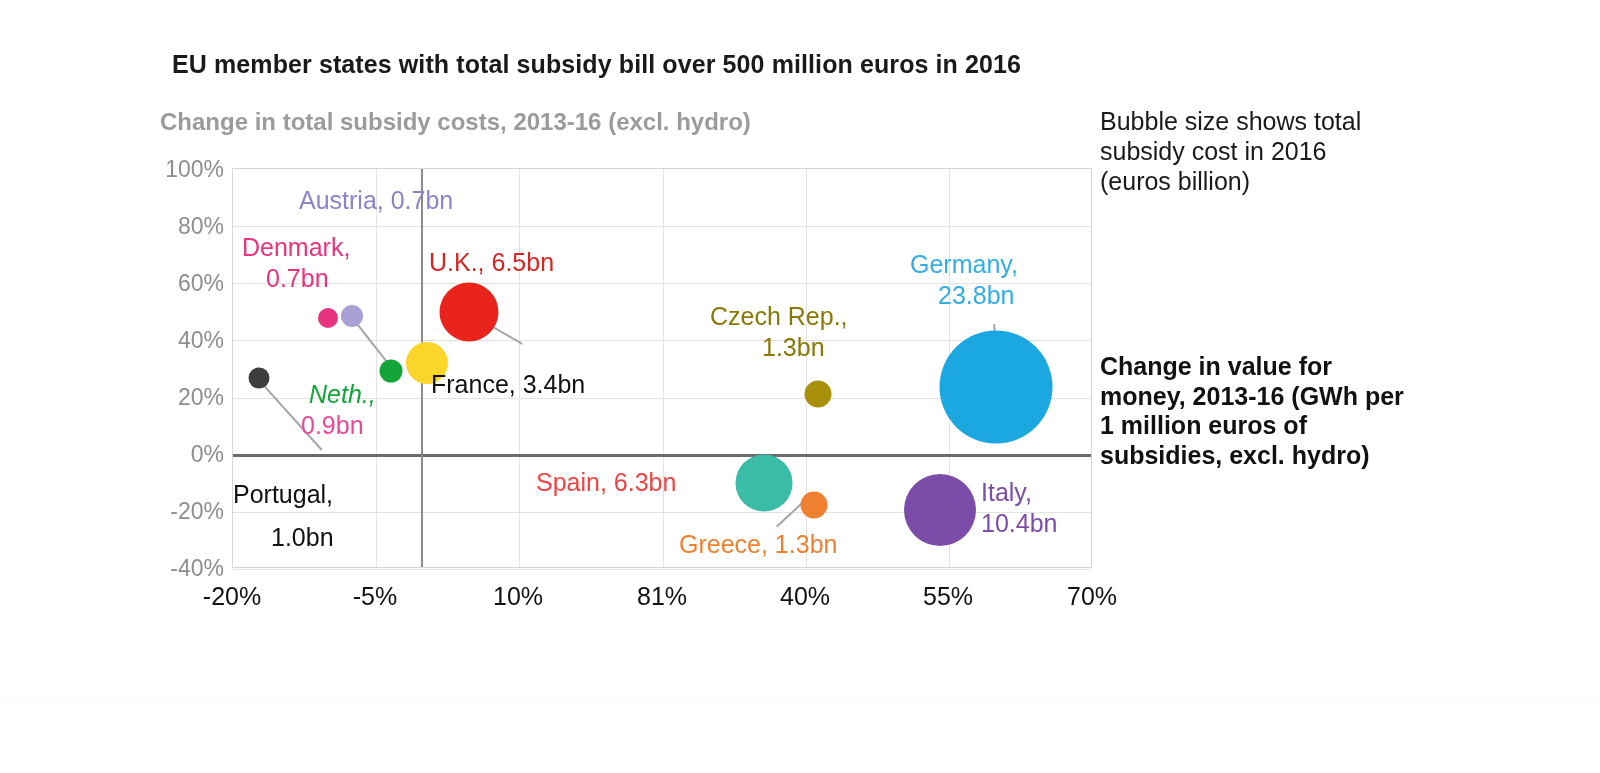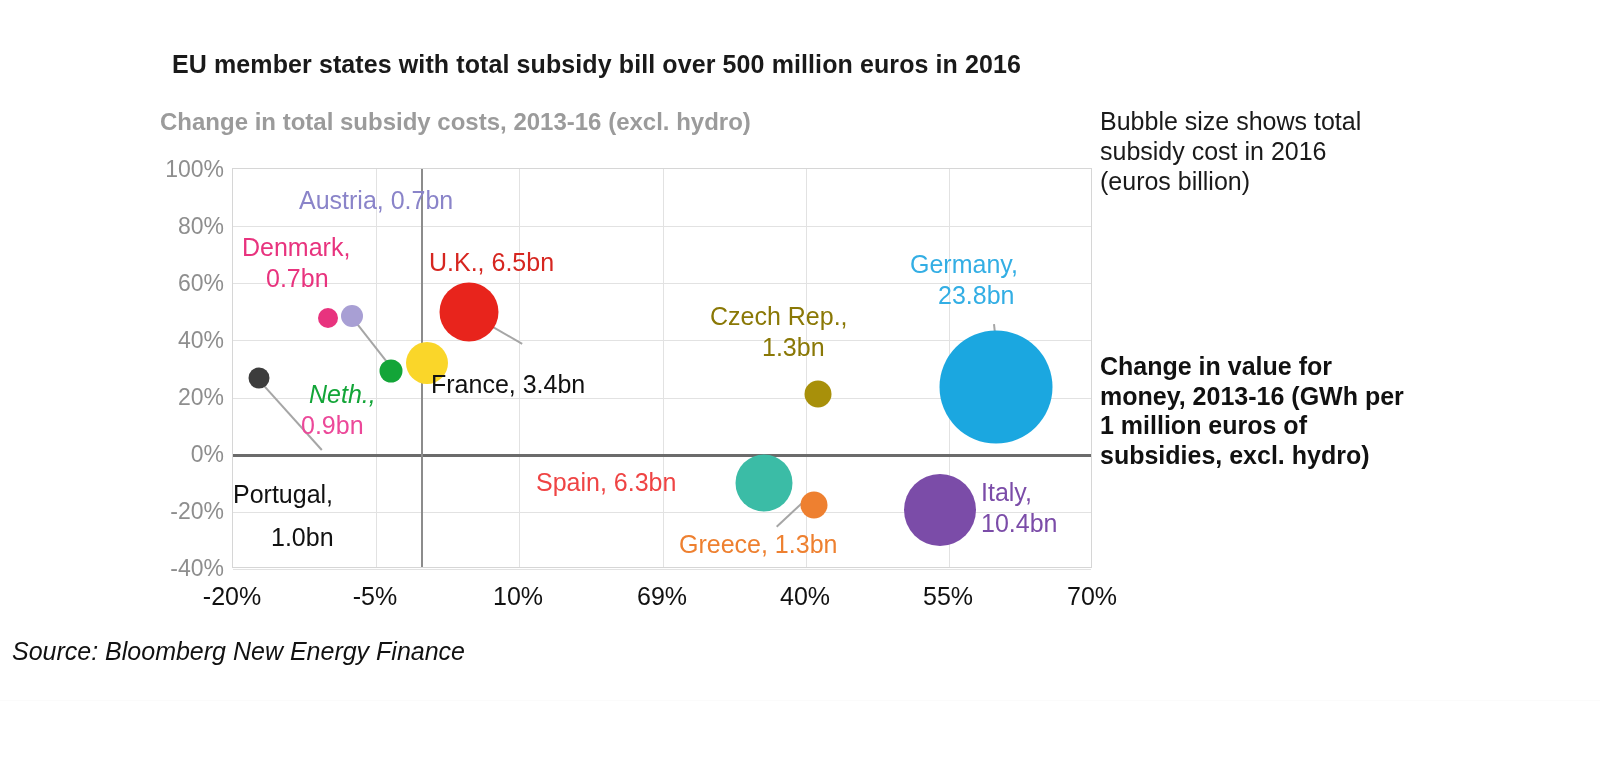--- a/index.html
+++ b/index.html
@@ -81,21 +81,21 @@
   <div class="ylab" style="top:270px">60%</div>
   <div class="ylab" style="top:327px">40%</div>
   <div class="ylab" style="top:384px">20%</div>
   <div class="ylab" style="top:441px">0%</div>
   <div class="ylab" style="top:498px">-20%</div>
   <div class="ylab" style="top:555px">-40%</div>
 
   <div class="xlab" style="left:232px">-20%</div>
   <div class="xlab" style="left:375px">-5%</div>
   <div class="xlab" style="left:518px">10%</div>
-  <div class="xlab" style="left:662px">69%</div>
+  <div class="xlab" style="left:662px">81%</div>
   <div class="xlab" style="left:805px">40%</div>
   <div class="xlab" style="left:948px">55%</div>
   <div class="xlab" style="left:1092px">70%</div>
 
   <div class="plot">
 
     <div class="grid-v" style="left:143px"></div>
     <div class="grid-v" style="left:286px"></div>
     <div class="grid-v" style="left:430px"></div>
     <div class="grid-v" style="left:573px"></div>
@@ -157,16 +157,15 @@
 
     <div class="plabel" style="left:748px;top:310px;color:#7b4ca8;">Italy,</div>
     <div class="plabel" style="left:748px;top:341px;color:#7b4ca8;">10.4bn</div>
   </div>
 
   <div class="legend-note">Bubble size shows total subsidy cost in 2016 (euros billion)</div>
 
 
   <div class="axis-caption">Change in value for money, 2013-16 (GWh per 1 million euros of subsidies, excl. hydro)</div>
 
-  <div class="source">Source: Bloomberg New Energy Finance</div>
 
   <div class="faint-line" style="left:0;top:700px;width:1600px;background:#fbfbfb;"></div>
 </div>
 
 </body></html>

